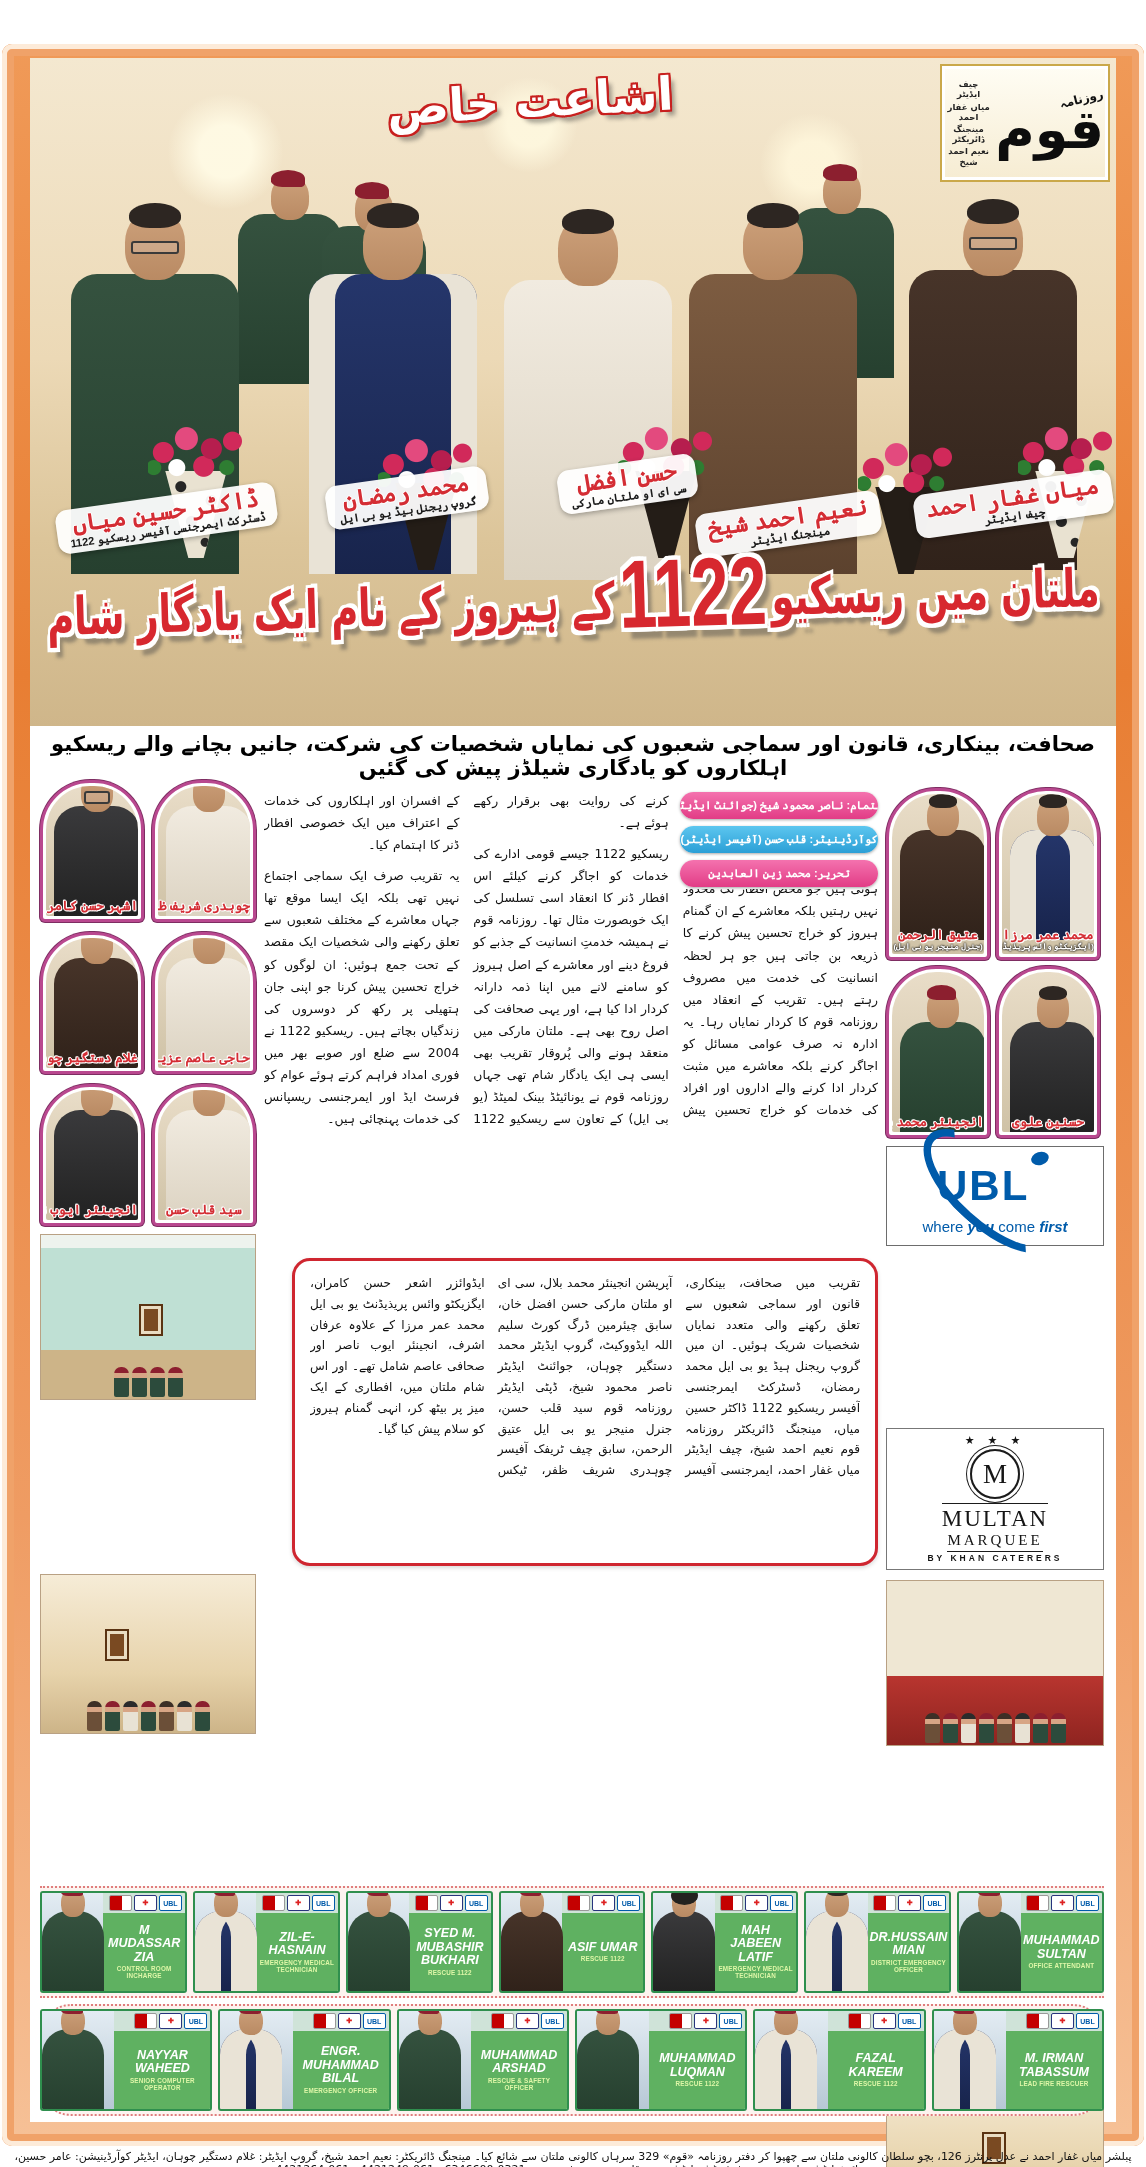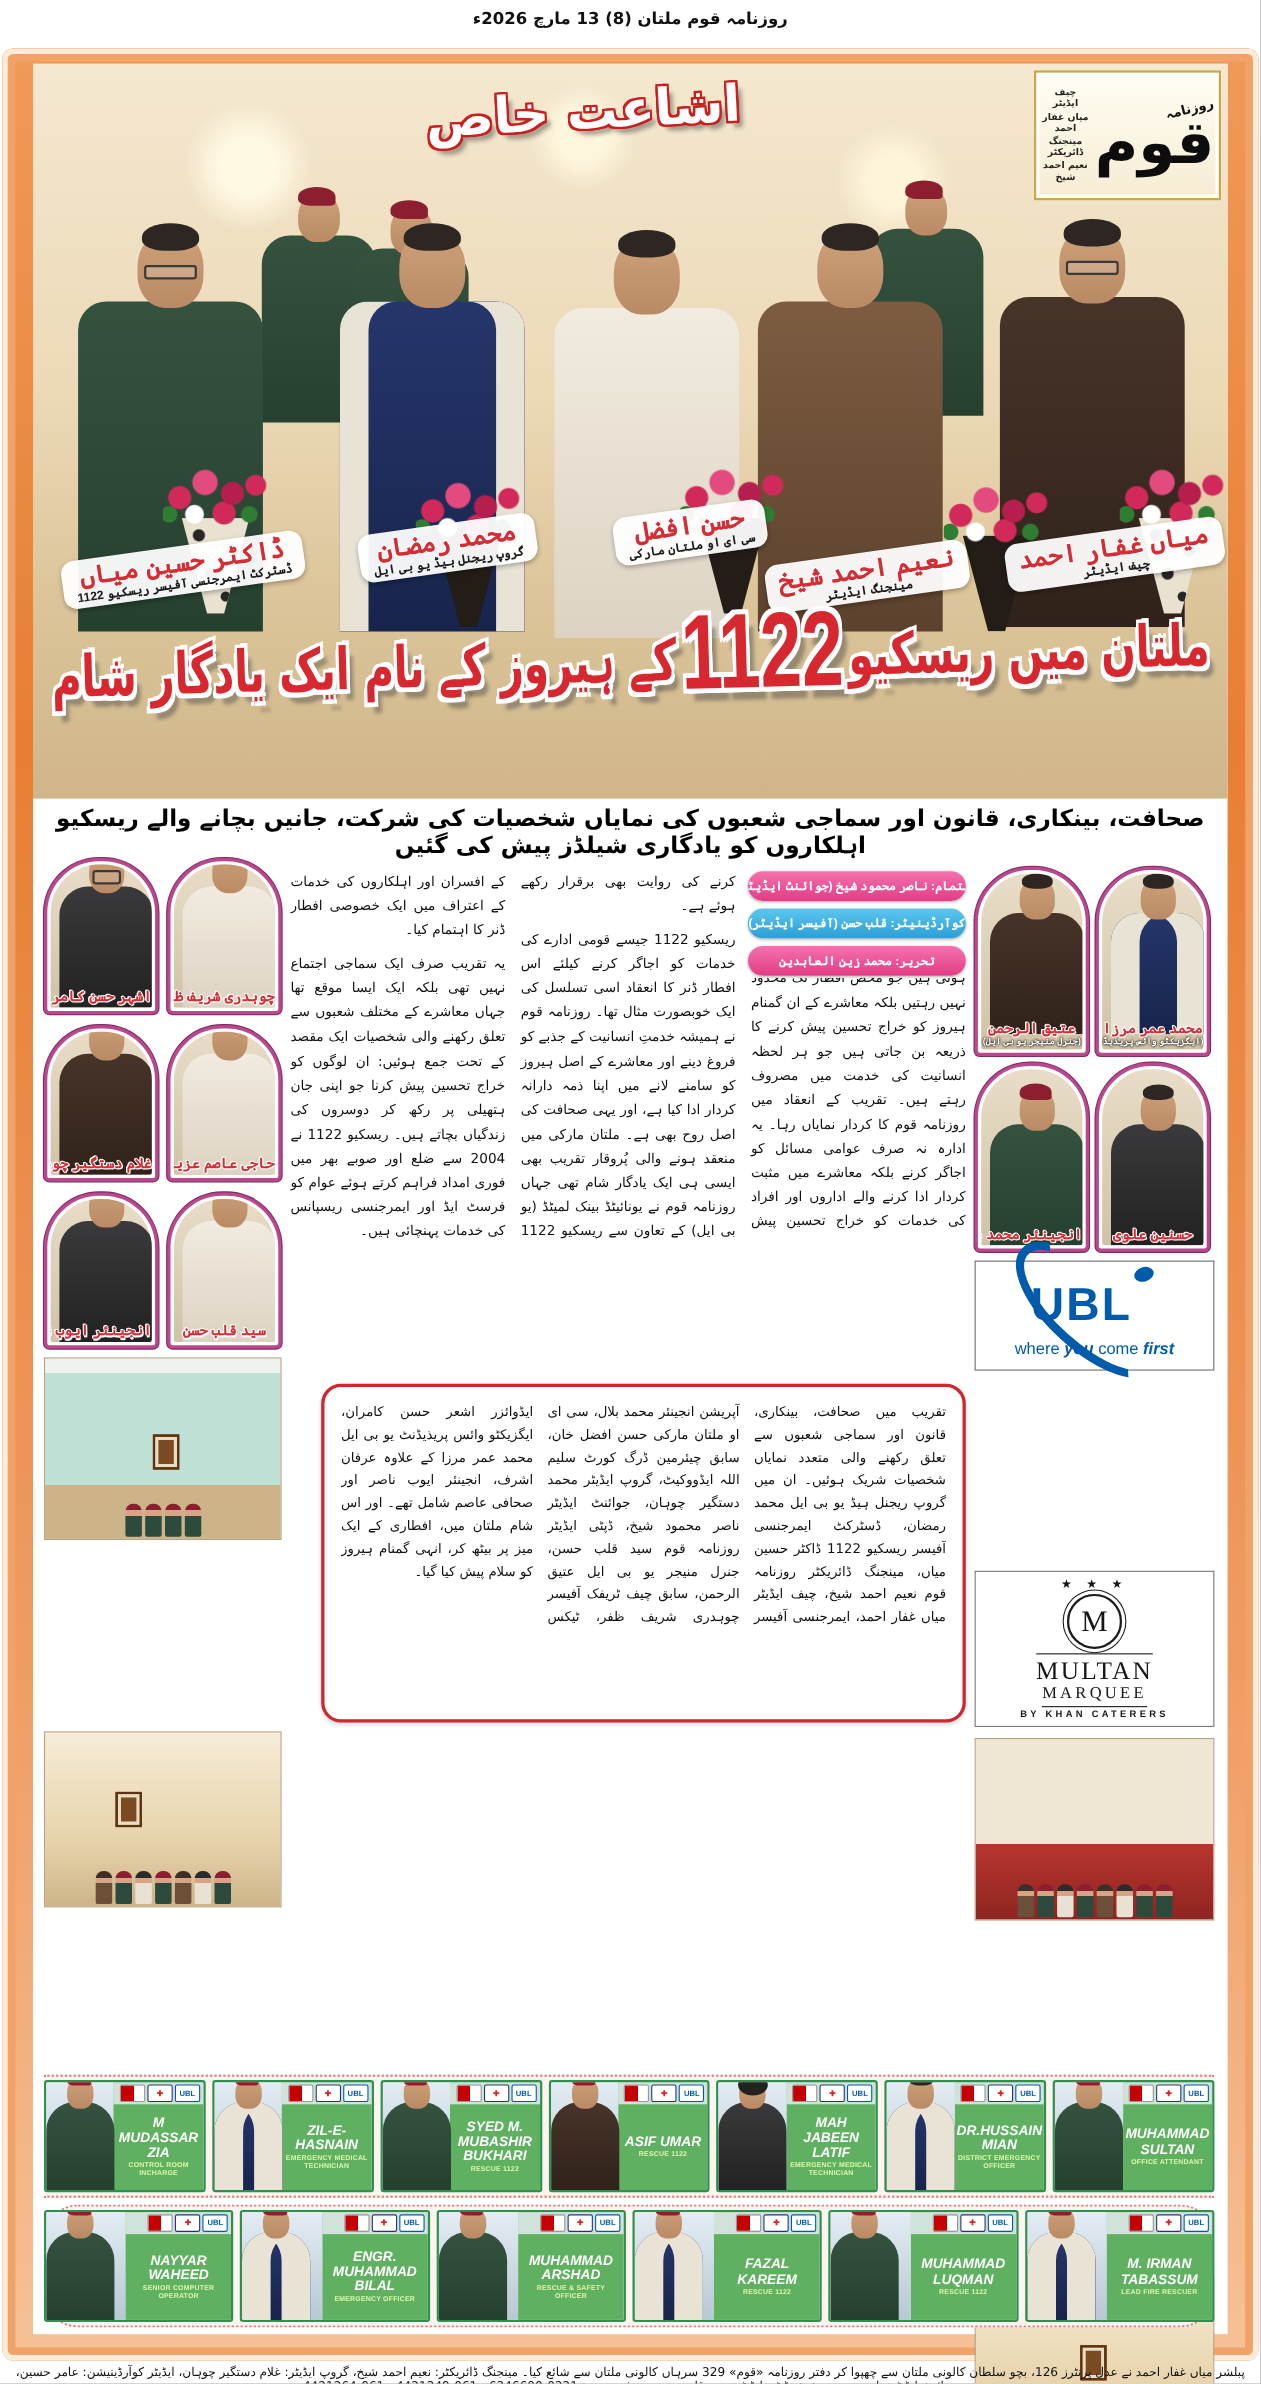--- a/index.html
+++ b/index.html
@@ -159,21 +159,20 @@
     color:#fff;font-weight:bold;font-style:italic;font-size:12.5px;line-height:1.08;padding:1px 2px;}
   .prole{font-size:6.3px;color:#dff7a8;font-weight:bold;font-style:normal;letter-spacing:.2px;margin-top:2px;}
 
   .imprint{left:0;top:2150px;width:1146px;text-align:center;font-size:11px;color:#111;direction:rtl;}
 </style>
 </head>
 <body>
 
 <div class="page">
 
-  <div class="abs dateline urdu">روزنامہ قوم ملتان (8) 13 مارچ 2026ء</div>
   <div class="abs frame"></div>
   <div class="abs inner-bg"></div>
 
   <div class="abs hero">
 
 
     <div class="abs stitle urdu">اشاعت خاص</div>
 
     <div class="abs mast">
       <div class="m-r">
@@ -634,58 +633,58 @@
             <span class="chip c-ubl">UBL</span>
           </div>
       <div class="pname">
             <span>MUHAMMAD ARSHAD</span>
             <span class="prole">RESCUE &amp; SAFETY OFFICER</span>
           </div>
         </div>
     </div>
     <div class="pcard">
       <div class="pphoto">
+          <div class="bust smb beret u-green" style="left:0;bottom:0;">
+            <div class="hd"></div>
+            <div class="bd"></div>
+          </div>
+        </div>
+      <div class="pinfo">
+          <div class="plogos">
+            <span class="chip c-flag"></span>
+            <span class="chip c-badge">✚</span>
+            <span class="chip c-ubl">UBL</span>
+          </div>
+      <div class="pname">
+            <span>MUHAMMAD LUQMAN</span>
+            <span class="prole">RESCUE 1122</span>
+          </div>
+        </div>
+    </div>
+    <div class="pcard">
+      <div class="pphoto">
           <div class="bust smb beret u-navy" style="left:0;bottom:0;">
             <div class="hd"></div>
             <div class="bd"></div>
           </div>
         </div>
       <div class="pinfo">
           <div class="plogos">
             <span class="chip c-flag"></span>
             <span class="chip c-badge">✚</span>
             <span class="chip c-ubl">UBL</span>
           </div>
       <div class="pname">
             <span>FAZAL KAREEM</span>
             <span class="prole">RESCUE 1122</span>
           </div>
         </div>
     </div>
     <div class="pcard">
       <div class="pphoto">
-          <div class="bust smb beret u-green" style="left:0;bottom:0;">
-            <div class="hd"></div>
-            <div class="bd"></div>
-          </div>
-        </div>
-      <div class="pinfo">
-          <div class="plogos">
-            <span class="chip c-flag"></span>
-            <span class="chip c-badge">✚</span>
-            <span class="chip c-ubl">UBL</span>
-          </div>
-      <div class="pname">
-            <span>MUHAMMAD LUQMAN</span>
-            <span class="prole">RESCUE 1122</span>
-          </div>
-        </div>
-    </div>
-    <div class="pcard">
-      <div class="pphoto">
           <div class="bust smb beret u-navy" style="left:0;bottom:0;">
             <div class="hd"></div>
             <div class="bd"></div>
           </div>
         </div>
       <div class="pinfo">
           <div class="plogos">
             <span class="chip c-flag"></span>
             <span class="chip c-badge">✚</span>
             <span class="chip c-ubl">UBL</span>

